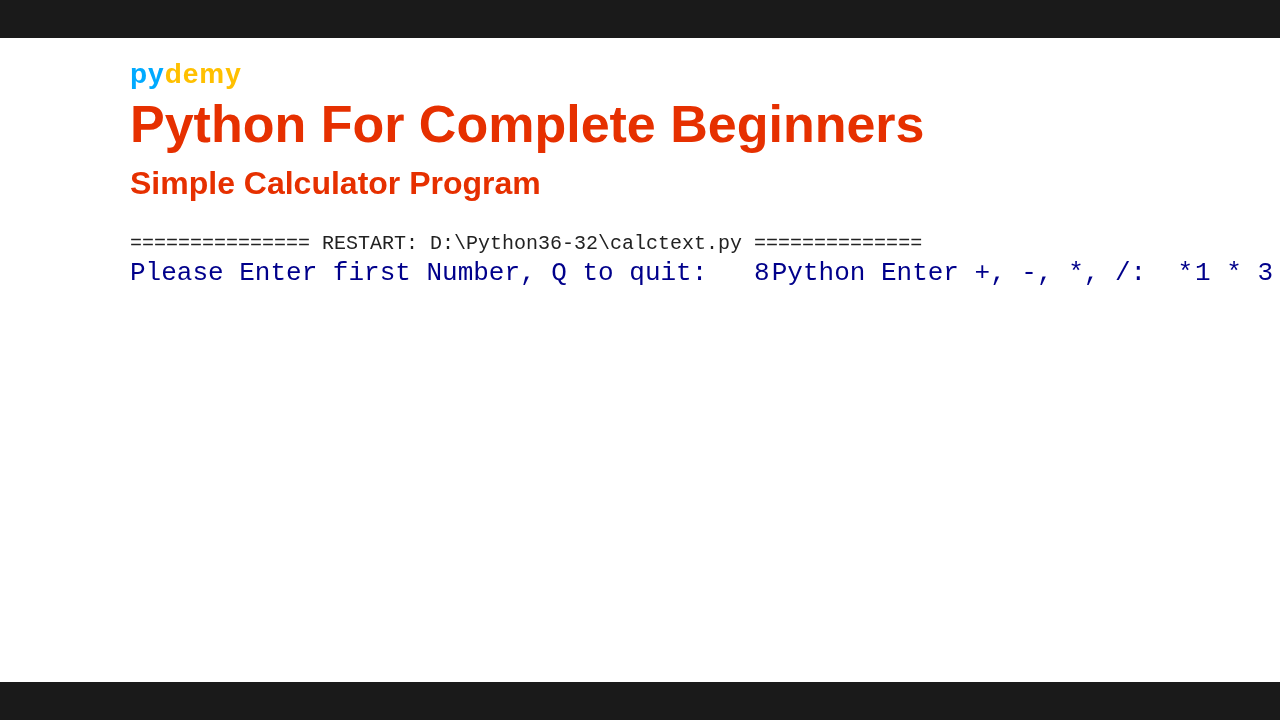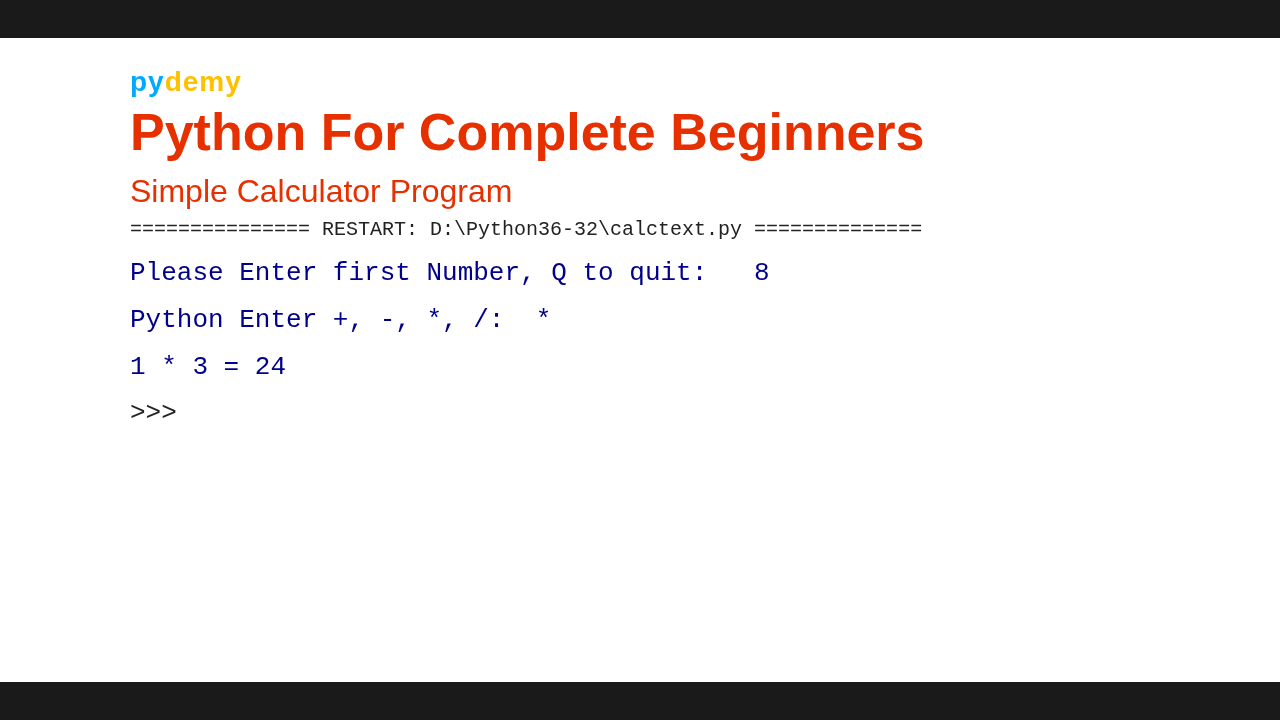--- a/index.html
+++ b/index.html
@@ -28,21 +28,21 @@
     .bottom-bar {
       background: #1a1a1a;
       height: 38px;
       width: 100%;
       flex-shrink: 0;
       margin-top: auto;
     }
 
     .content {
       flex: 1;
-      padding: 28px 60px 20px 130px;
+      padding: 20px 60px 20px 130px;
       display: flex;
       flex-direction: column;
     }
 
     .brand {
       font-size: 28px;
       font-weight: bold;
       margin-bottom: 6px;
       letter-spacing: 1px;
     }
@@ -59,36 +59,35 @@
       color: #e63000;
       font-size: 52px;
       font-weight: bold;
       line-height: 1.1;
       margin-bottom: 12px;
     }
 
     .title-sub {
       color: #e63000;
       font-size: 32px;
-      font-weight: normal;
-      margin-bottom: 8px;
+      font-weight: bold;
+      margin-bottom: 30px;
     }
 
     .separator {
       font-family: 'Courier New', Courier, monospace;
       font-size: 20px;
       color: #222222;
-      margin-bottom: 14px;
       letter-spacing: 0px;
     }
 
     .console-output {
       display: flex;
-      flex-direction: column;
-      gap: 9px;
+      flex-direction: row;
+      gap: 2px;
     }
 
     .console-line {
       font-family: 'Courier New', Courier, monospace;
       font-size: 26px;
       color: #00008b;
       line-height: 1.45;
       white-space: pre;
     }
 

